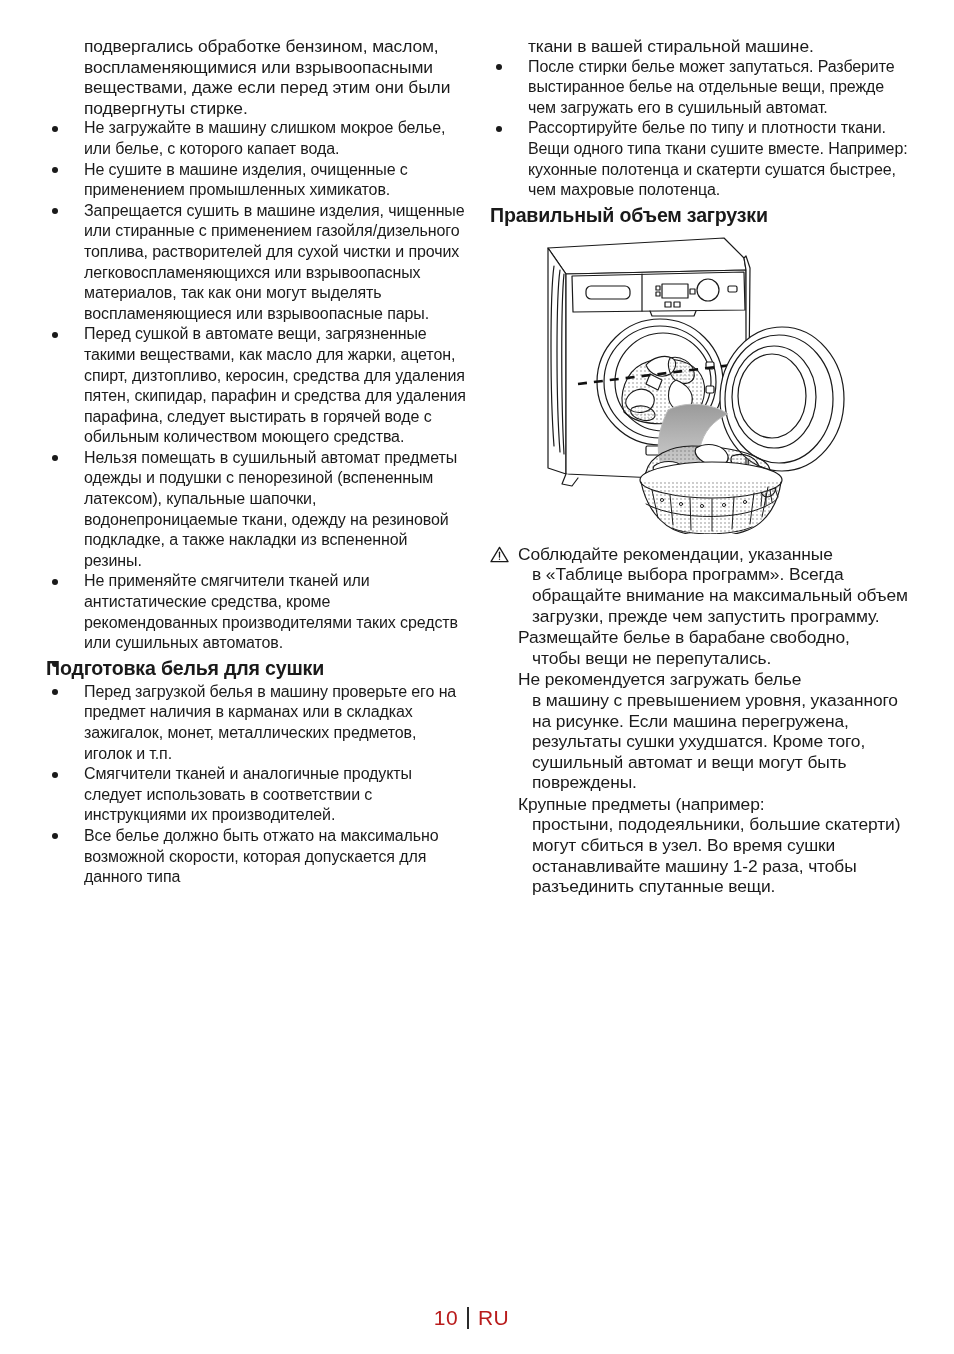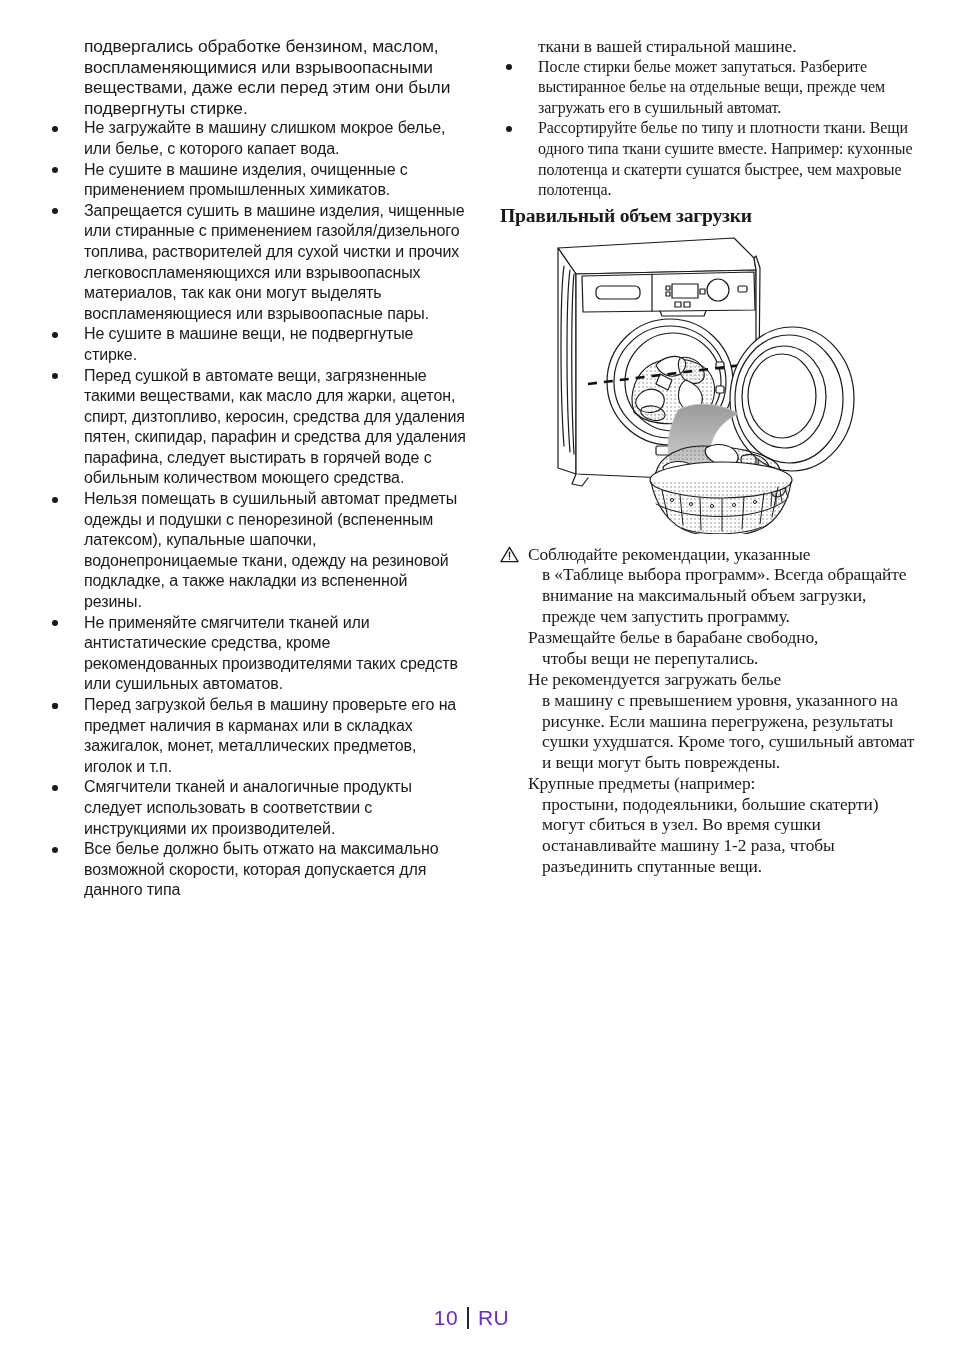--- a/index.html
+++ b/index.html
@@ -28,21 +28,21 @@
     width: 954px;
     height: 1240px;
     display: flex;
     align-items: flex-start;
   }
   .col {
     width: 430px;
     box-sizing: border-box;
   }
   .col-left { margin-left: 46px; padding-right: 10px; }
-  .col-right { margin-left: 24px; padding-right: 10px; font-family: Liberation Serif, serif; }
+  .col-right { margin-left: 14px; padding-right: 10px; }
 
   p, h2 { margin: 0; }
 
   
   .li {
     position: relative;
     padding-left: 38px;
     font-size: 16px;
     line-height: 20.6px;
     letter-spacing: -0.1px;
@@ -131,21 +131,21 @@
     justify-content: center;
   }
 
   .footer {
     position: absolute;
     left: 0;
     right: 11px;
     bottom: 24px;
     text-align: center;
     font-size: 21px;
-    color: #6d28d9;
+    color: #b91c1c;
     letter-spacing: 0.4px;
   }
   .footer .sep {
     display: inline-block;
     width: 2px;
     height: 22px;
     background: #2a2a2a;
     vertical-align: -4px;
     margin: 0 9px;
   }
@@ -170,44 +170,41 @@
       <div class="li">
         <span class="bullet"></span>
         <span>Не сушите в машине изделия, очищенные с применением промышленных химикатов.</span>
       </div>
 
       <div class="li">
         <span class="bullet"></span>
         <span>Запрещается сушить в машине изделия, чищенные или стиранные с применением газойля/дизельного топлива, растворителей для сухой чистки и прочих легковоспламеняющихся или взрывоопасных материалов, так как они могут выделять воспламеняющиеся или взрывоопасные пары.</span>
       </div>
 
-      <div class="li">
-        <span class="bullet"></span>
-        <span>Не сушите в машине вещи, не подвергнутые стирке.</span>
-      </div>
 
       <div class="li">
         <span class="bullet"></span>
         <span>Перед сушкой в автомате вещи, загрязненные такими веществами, как масло для жарки, ацетон, спирт, дизтопливо, керосин, средства для удаления пятен, скипидар, парафин и средства для удаления парафина, следует выстирать в горячей воде с обильным количеством моющего средства.</span>
       </div>
 
       <div class="li">
         <span class="bullet"></span>
         <span>Нельзя помещать в сушильный автомат предметы одежды и подушки с пенорезиной (вспененным латексом), купальные шапочки, водонепроницаемые ткани, одежду на резиновой подкладке, а также накладки из вспененной резины.</span>
       </div>
 
       <div class="li">
         <span class="bullet"></span>
         <span>Не применяйте смягчители тканей или антистатические средства, кроме рекомендованных производителями таких средств или сушильных автоматов.</span>
       </div>
 
       <div class="li">
         <span class="bullet"></span>
       </div>
 
+      <h2 class="heading">Подготовка белья для сушки</h2>
 
       <div class="li">
         <span class="bullet"></span>
         <span>Перед загрузкой белья в машину проверьте его на предмет наличия в карманах или в складках зажигалок, монет, металлических предметов, иголок и т.п.</span>
       </div>
 
       <div class="li">
         <span class="bullet"></span>
         <span>Смягчители тканей и аналогичные продукты следует использовать в соответствии с инструкциями их производителей.</span>
       </div>

